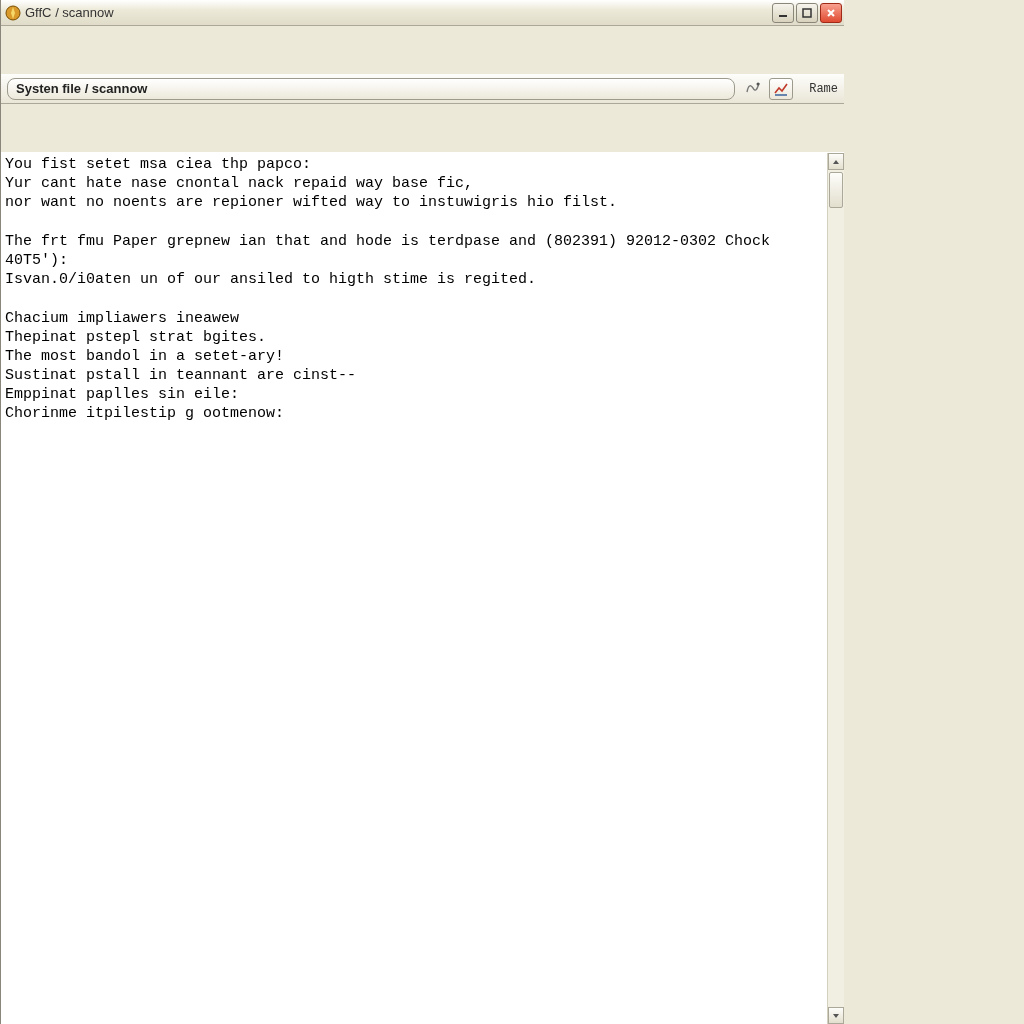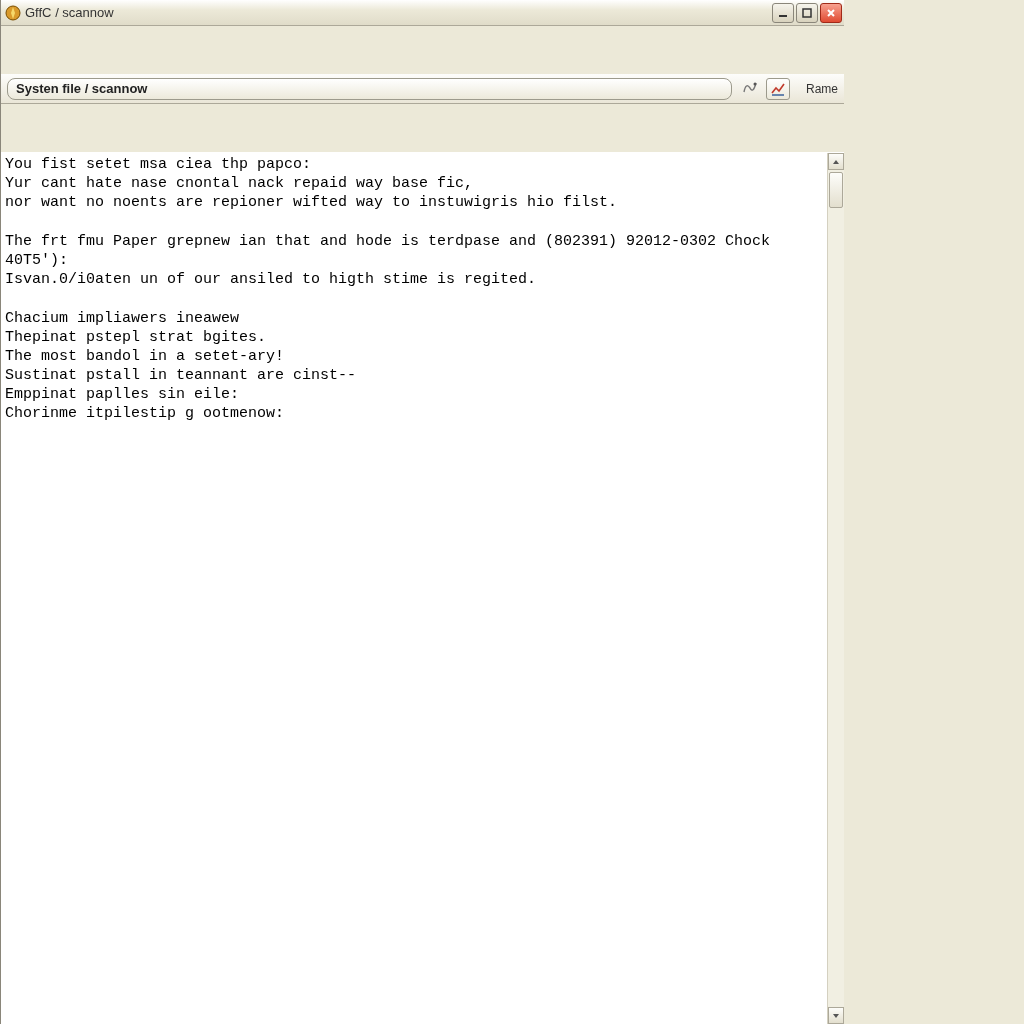--- a/index.html
+++ b/index.html
@@ -85,20 +85,21 @@
   border-radius: 3px;
   background: linear-gradient(to bottom,#ffffff,#ece9da);
   margin-left: 4px;
   display: flex; align-items: center; justify-content: center;
   cursor: pointer;
 }
 .toolbar-label {
   margin-left: 16px;
   font-size: 12px;
   color: #333;
+  font-family: Liberation Mono, monospace;
 }
 .content-wrap {
   flex: 1;
   display: flex;
   background: #4d7c0f;
   position: relative;
   border-top: 1px solid #fff;
 }
 .text-area {
   flex: 1;

